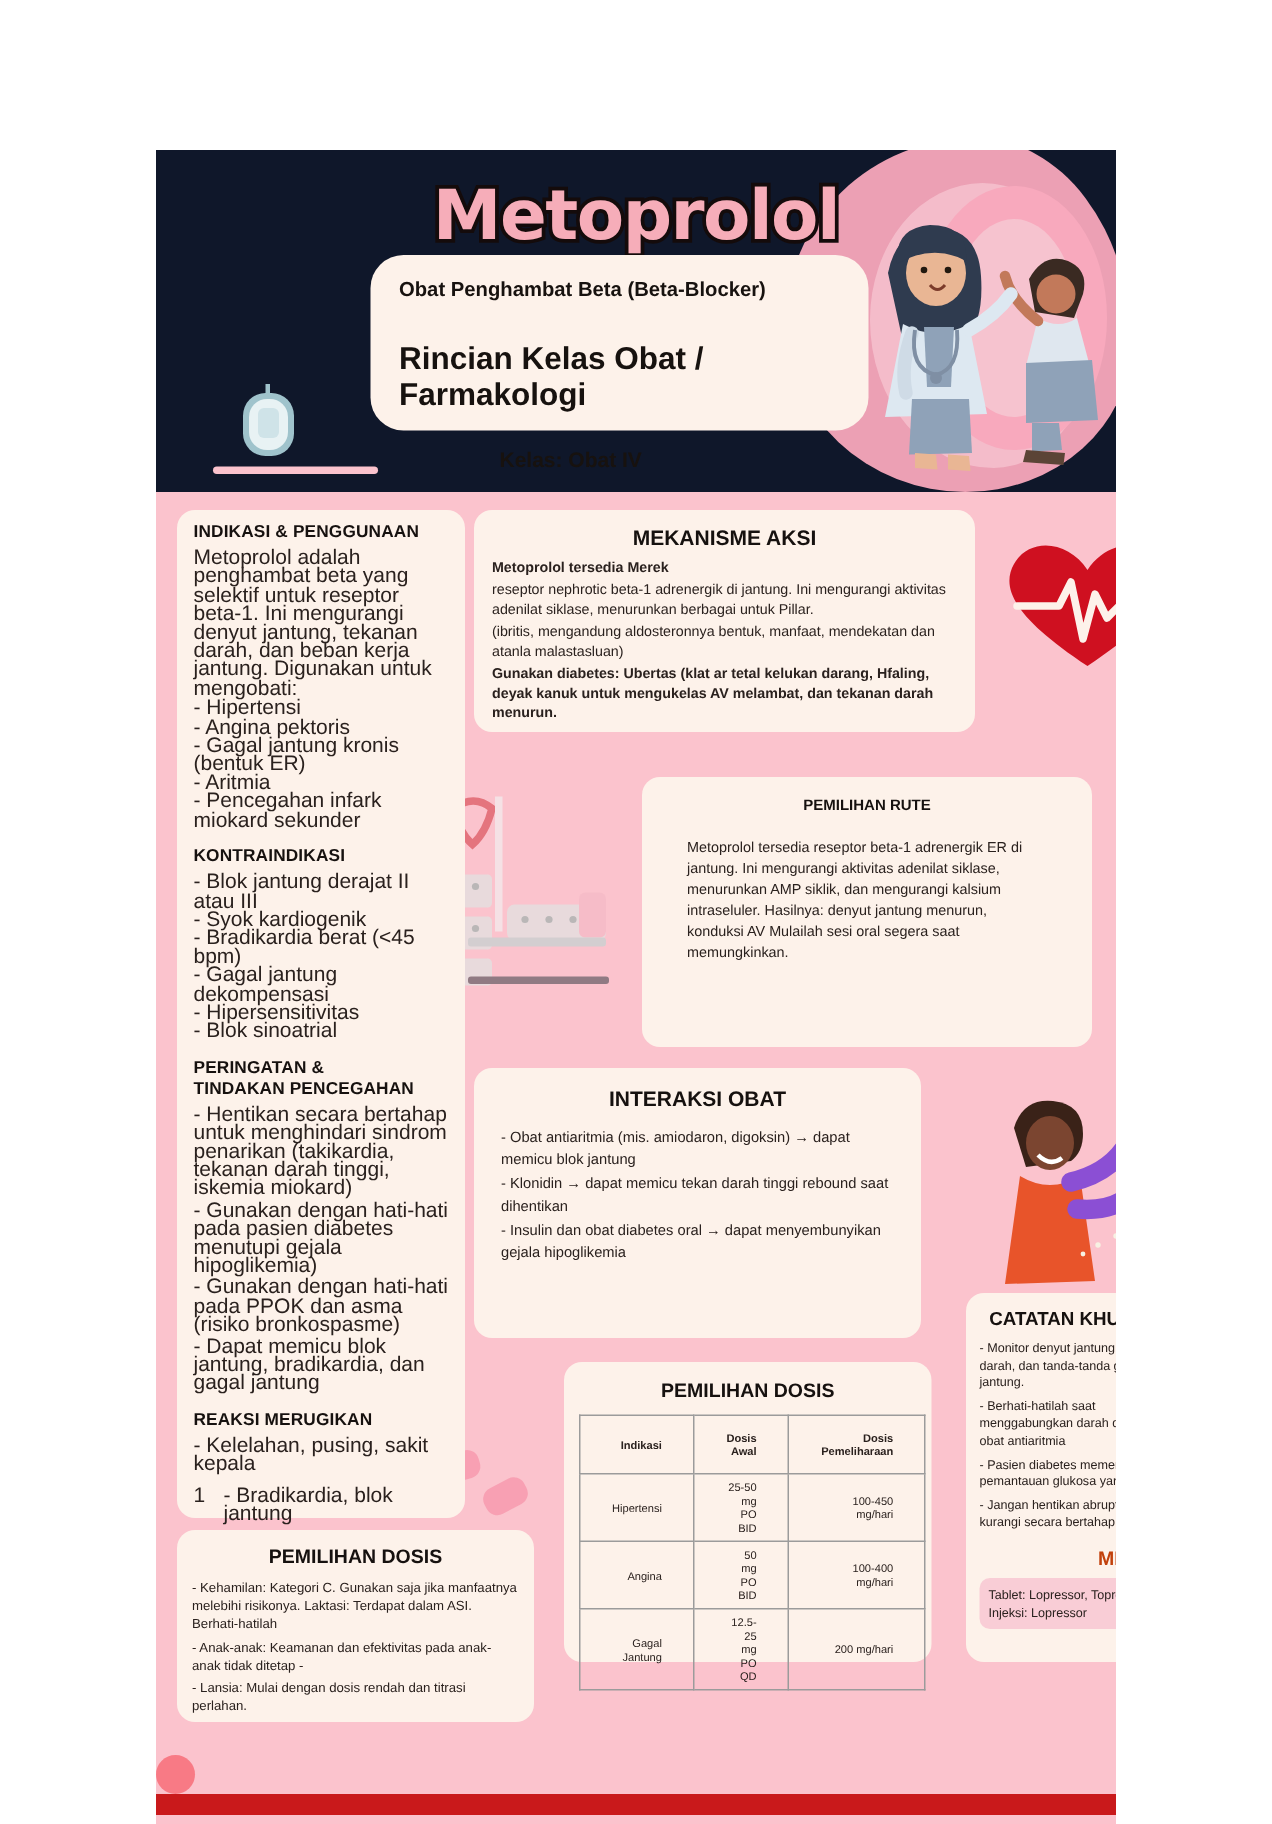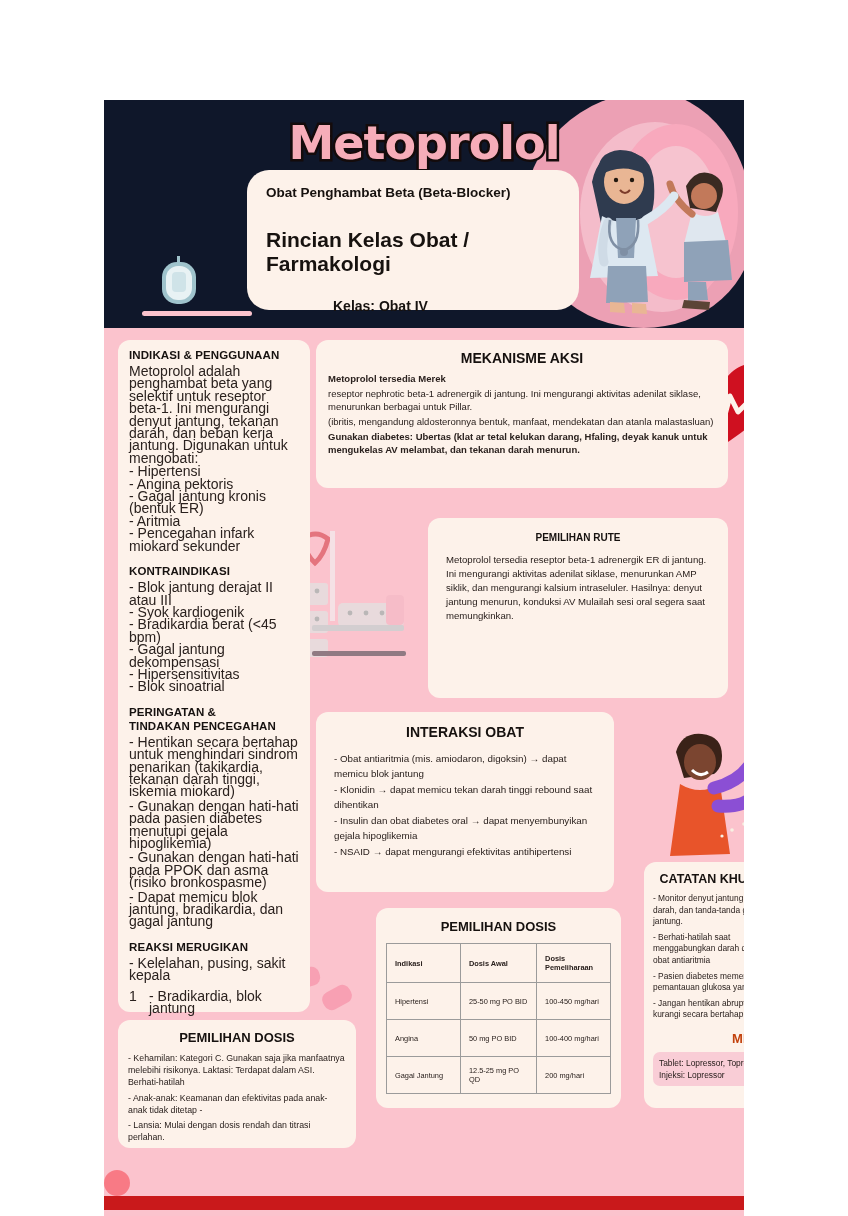--- a/index.html
+++ b/index.html
@@ -38,21 +38,21 @@
   .title{
     position:absolute;left:0;right:0;top:16px;
     text-align:center;
     font-size:46px;font-weight:bold;letter-spacing:-1px;
     color:#f6adb9;
     -webkit-text-stroke:5px #140b0b;
     paint-order:stroke fill;
     font-family:"DejaVu Sans", sans-serif;
   }
   .hdr-card{
-    position:absolute;left:143px;top:70px;width:332px;height:140px;
+    position:absolute;left:143px;top:70px;width:332px;height:117px;
     background:#fdf2ea;border-radius:22px;
     padding:10px 14px;box-sizing:border-box;
   }
   .hdr-card .l1{font-size:13.5px;font-weight:bold;color:#17120f;margin:5px 0 0 5px;}
   .hdr-card .l2{font-size:21px;font-weight:bold;color:#17120f;margin:28px 0 0 5px;}
   .hdr-card .l3{font-size:14px;font-weight:bold;color:#17120f;margin:22px 0 0 72px;}
   .ivbag{
     position:absolute;left:57px;top:156px;width:36px;height:50px;z-index:6;
   }
   .hdr-rule{
@@ -86,49 +86,49 @@
   .numbered li .n{width:6px;}
   
   .bl-dose{
     left:14px;top:920px;width:238px;height:128px;padding:8px 10px;
   }
   .bl-dose h3{margin:2px 0 7px 0;font-size:13px;text-align:center;color:#16110f;}
   .bl-dose li{font-size:8.8px;line-height:12.2px;color:#2a211e;margin-bottom:3px;list-style:none;}
   .bl-dose ul{margin:0;padding:0;}
   
   .mek{
-    left:212px;top:240px;width:412px;height:148px;padding:8px 12px;
+    left:212px;top:240px;width:334px;height:148px;padding:8px 12px;
   }
   .mek h3{margin:2px 0 6px 0;font-size:14px;text-align:center;color:#16110f;}
   .mek p{margin:0 0 2px 0;font-size:9.5px;line-height:13px;color:#2a211e;}
   .mek .b{font-weight:bold;}
   
   .rute{
     left:324px;top:418px;width:300px;height:180px;padding:10px 14px;
   }
   .rute h3{margin:4px 0 10px 0;font-size:10px;text-align:center;color:#16110f;}
-  .rute p{margin:4px;font-size:9.6px;line-height:14px;color:#2a211e;}
+  .rute p{margin:16px;font-size:9.6px;line-height:14px;color:#2a211e;}
   
   .inter{
     left:212px;top:612px;width:298px;height:180px;padding:10px 14px;
   }
   .inter h3{margin:2px 0 12px 0;font-size:14px;text-align:center;color:#16110f;}
   .inter li{font-size:9.8px;line-height:14.5px;color:#2a211e;list-style:none;margin-bottom:2px;}
   .inter ul{margin:4px;padding:0;}
   
   .dosis{
     left:272px;top:808px;width:245px;height:200px;padding:8px 10px;
   }
   .dosis h3{margin:3px 0 9px 0;font-size:13px;text-align:center;color:#16110f;}
   table{border-collapse:collapse;width:100%;}
   th,td{
     border:1px solid #9b9b9b;
     font-size:7.4px;color:#2a211e;
-    padding:4px 8px;
-    text-align:left;vertical-align:middle;
+    padding:4px 21px;
+    text-align:right;vertical-align:middle;
   }
   th{font-weight:bold;height:30px;}
   td{height:28px;}
   
   .catatan{
     left:540px;top:762px;width:144px;height:246px;padding:8px 9px;
   }
   .catatan h3{margin:2px 0 7px 0;font-size:12.5px;text-align:center;color:#16110f;}
   .catatan li{font-size:8.4px;line-height:11.6px;color:#2a211e;list-style:none;margin-bottom:4px;}
   .catatan ul{margin:0;padding:0;}
@@ -330,21 +330,20 @@
     <h3>PEMILIHAN RUTE</h3>
     <p>Metoprolol tersedia reseptor beta-1 adrenergik ER di jantung. Ini mengurangi aktivitas adenilat siklase, menurunkan AMP siklik, dan mengurangi kalsium intraseluler. Hasilnya: denyut jantung menurun, konduksi AV Mulailah sesi oral segera saat memungkinkan.</p>
   </div>
 
   <div class="card inter">
     <h3>INTERAKSI OBAT</h3>
     <ul>
       <li>- Obat antiaritmia (mis. amiodaron, digoksin) → dapat memicu blok jantung</li>
       <li>- Klonidin → dapat memicu tekan darah tinggi rebound saat dihentikan</li>
       <li>- Insulin dan obat diabetes oral → dapat menyembunyikan gejala hipoglikemia</li>
-      <li>- NSAID → dapat mengurangi efektivitas antihipertensi</li>
     </ul>
   </div>
 
   <div class="card dosis">
     <h3>PEMILIHAN DOSIS</h3>
     <table>
       <thead>
         <tr>
           <th style="width:33%">Indikasi</th>
           <th style="width:34%">Dosis Awal</th>

